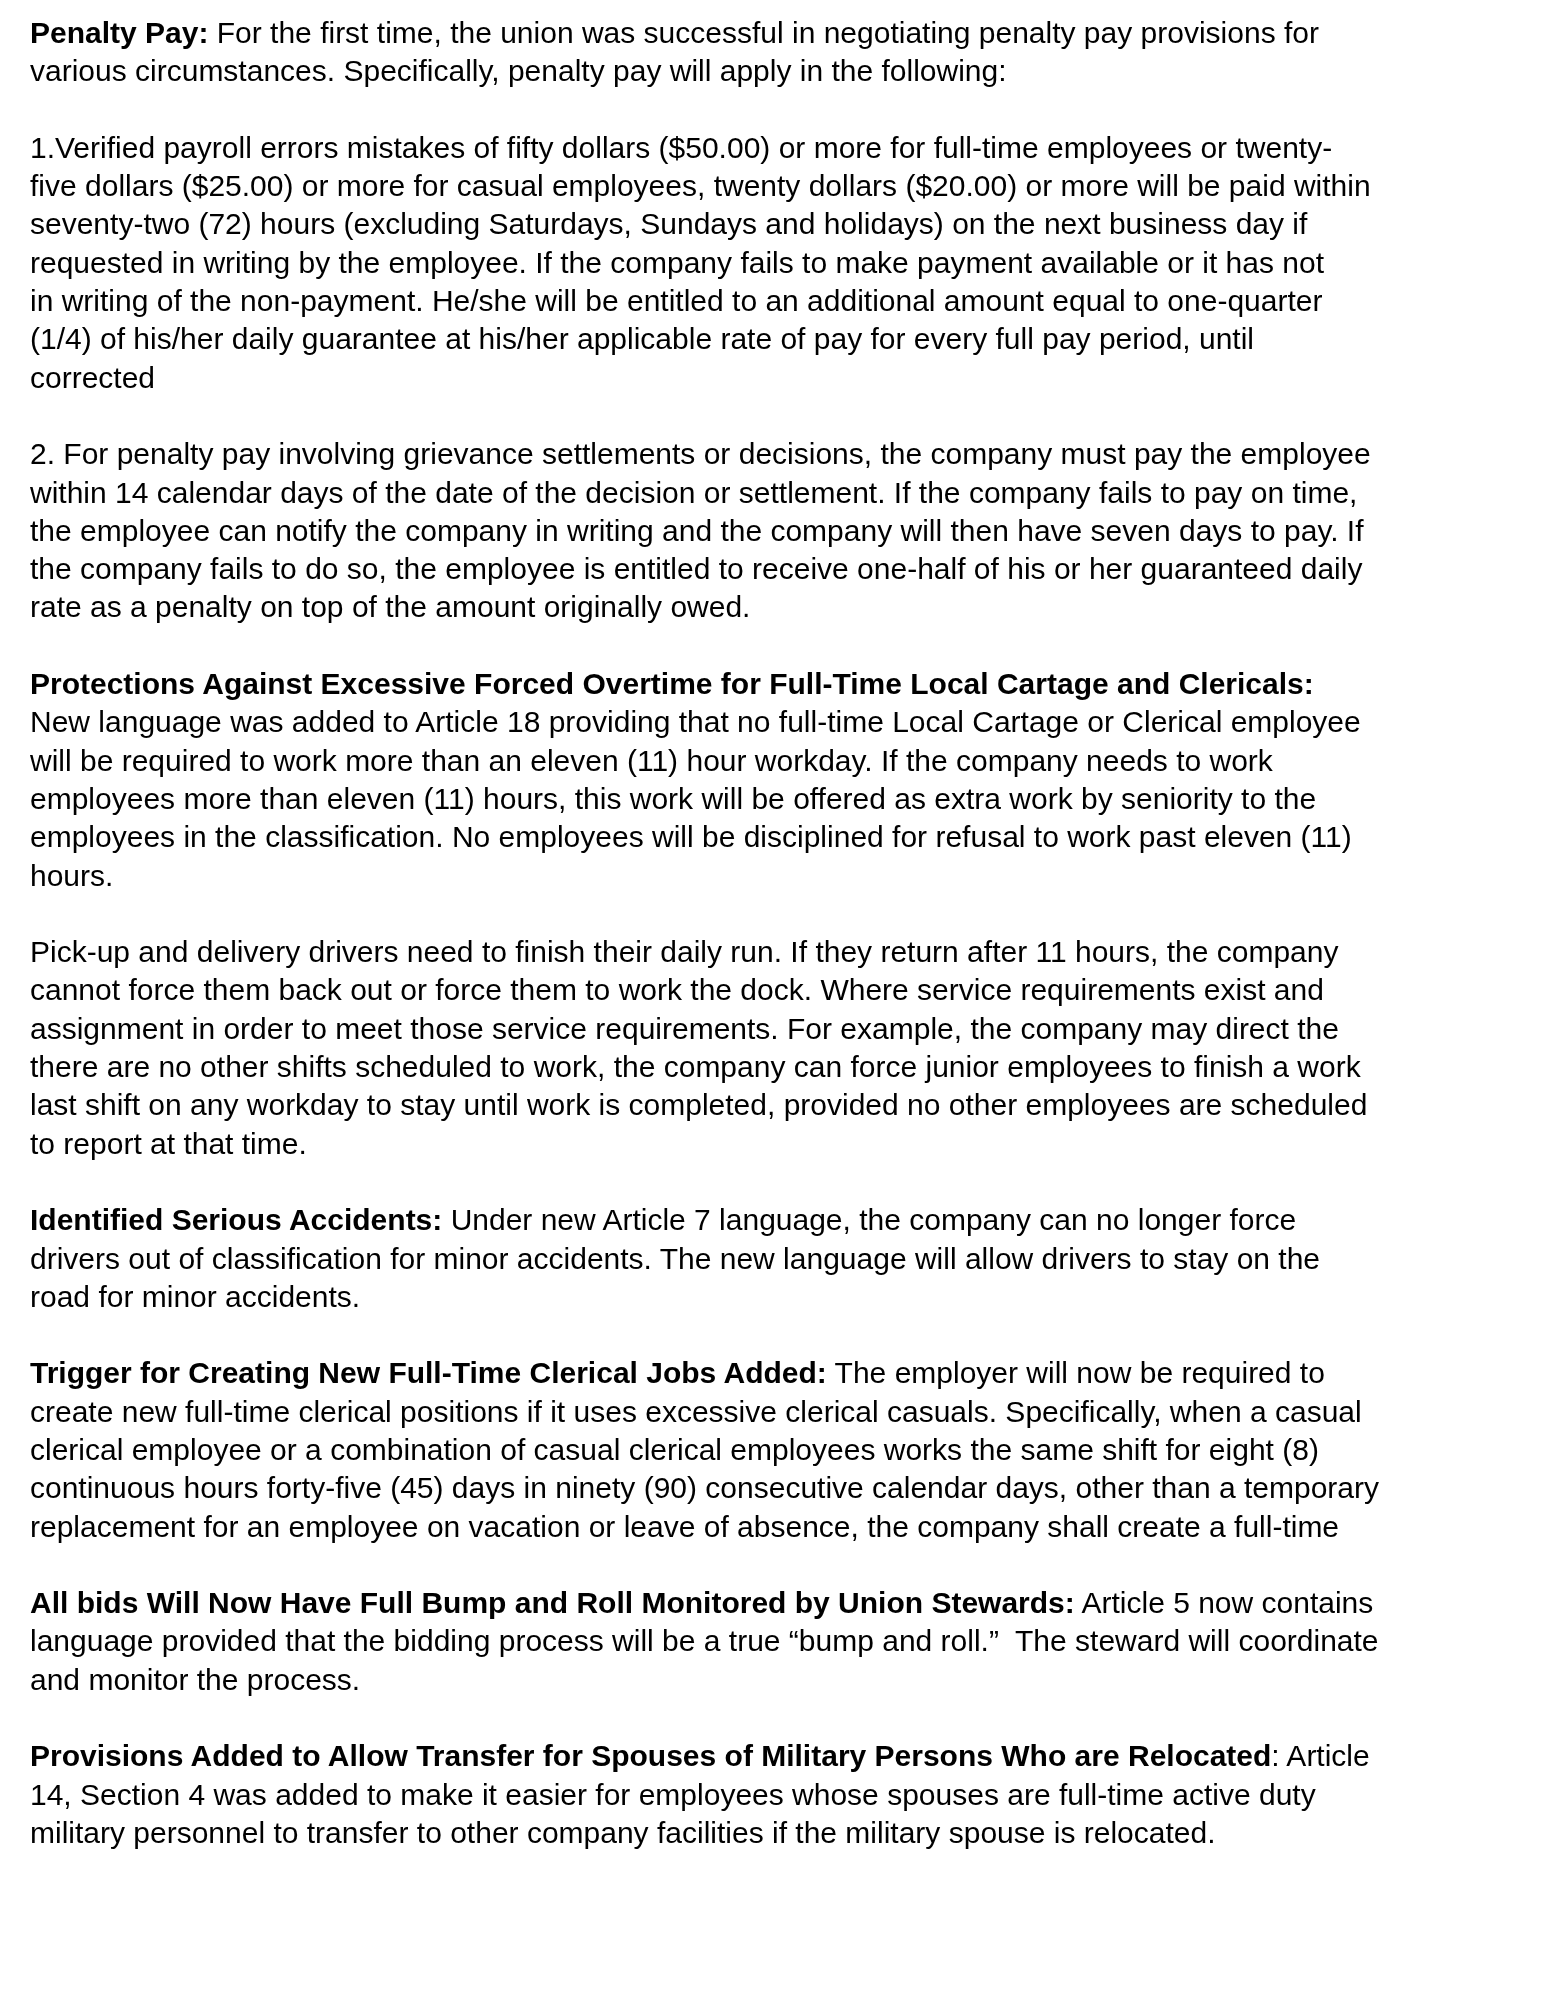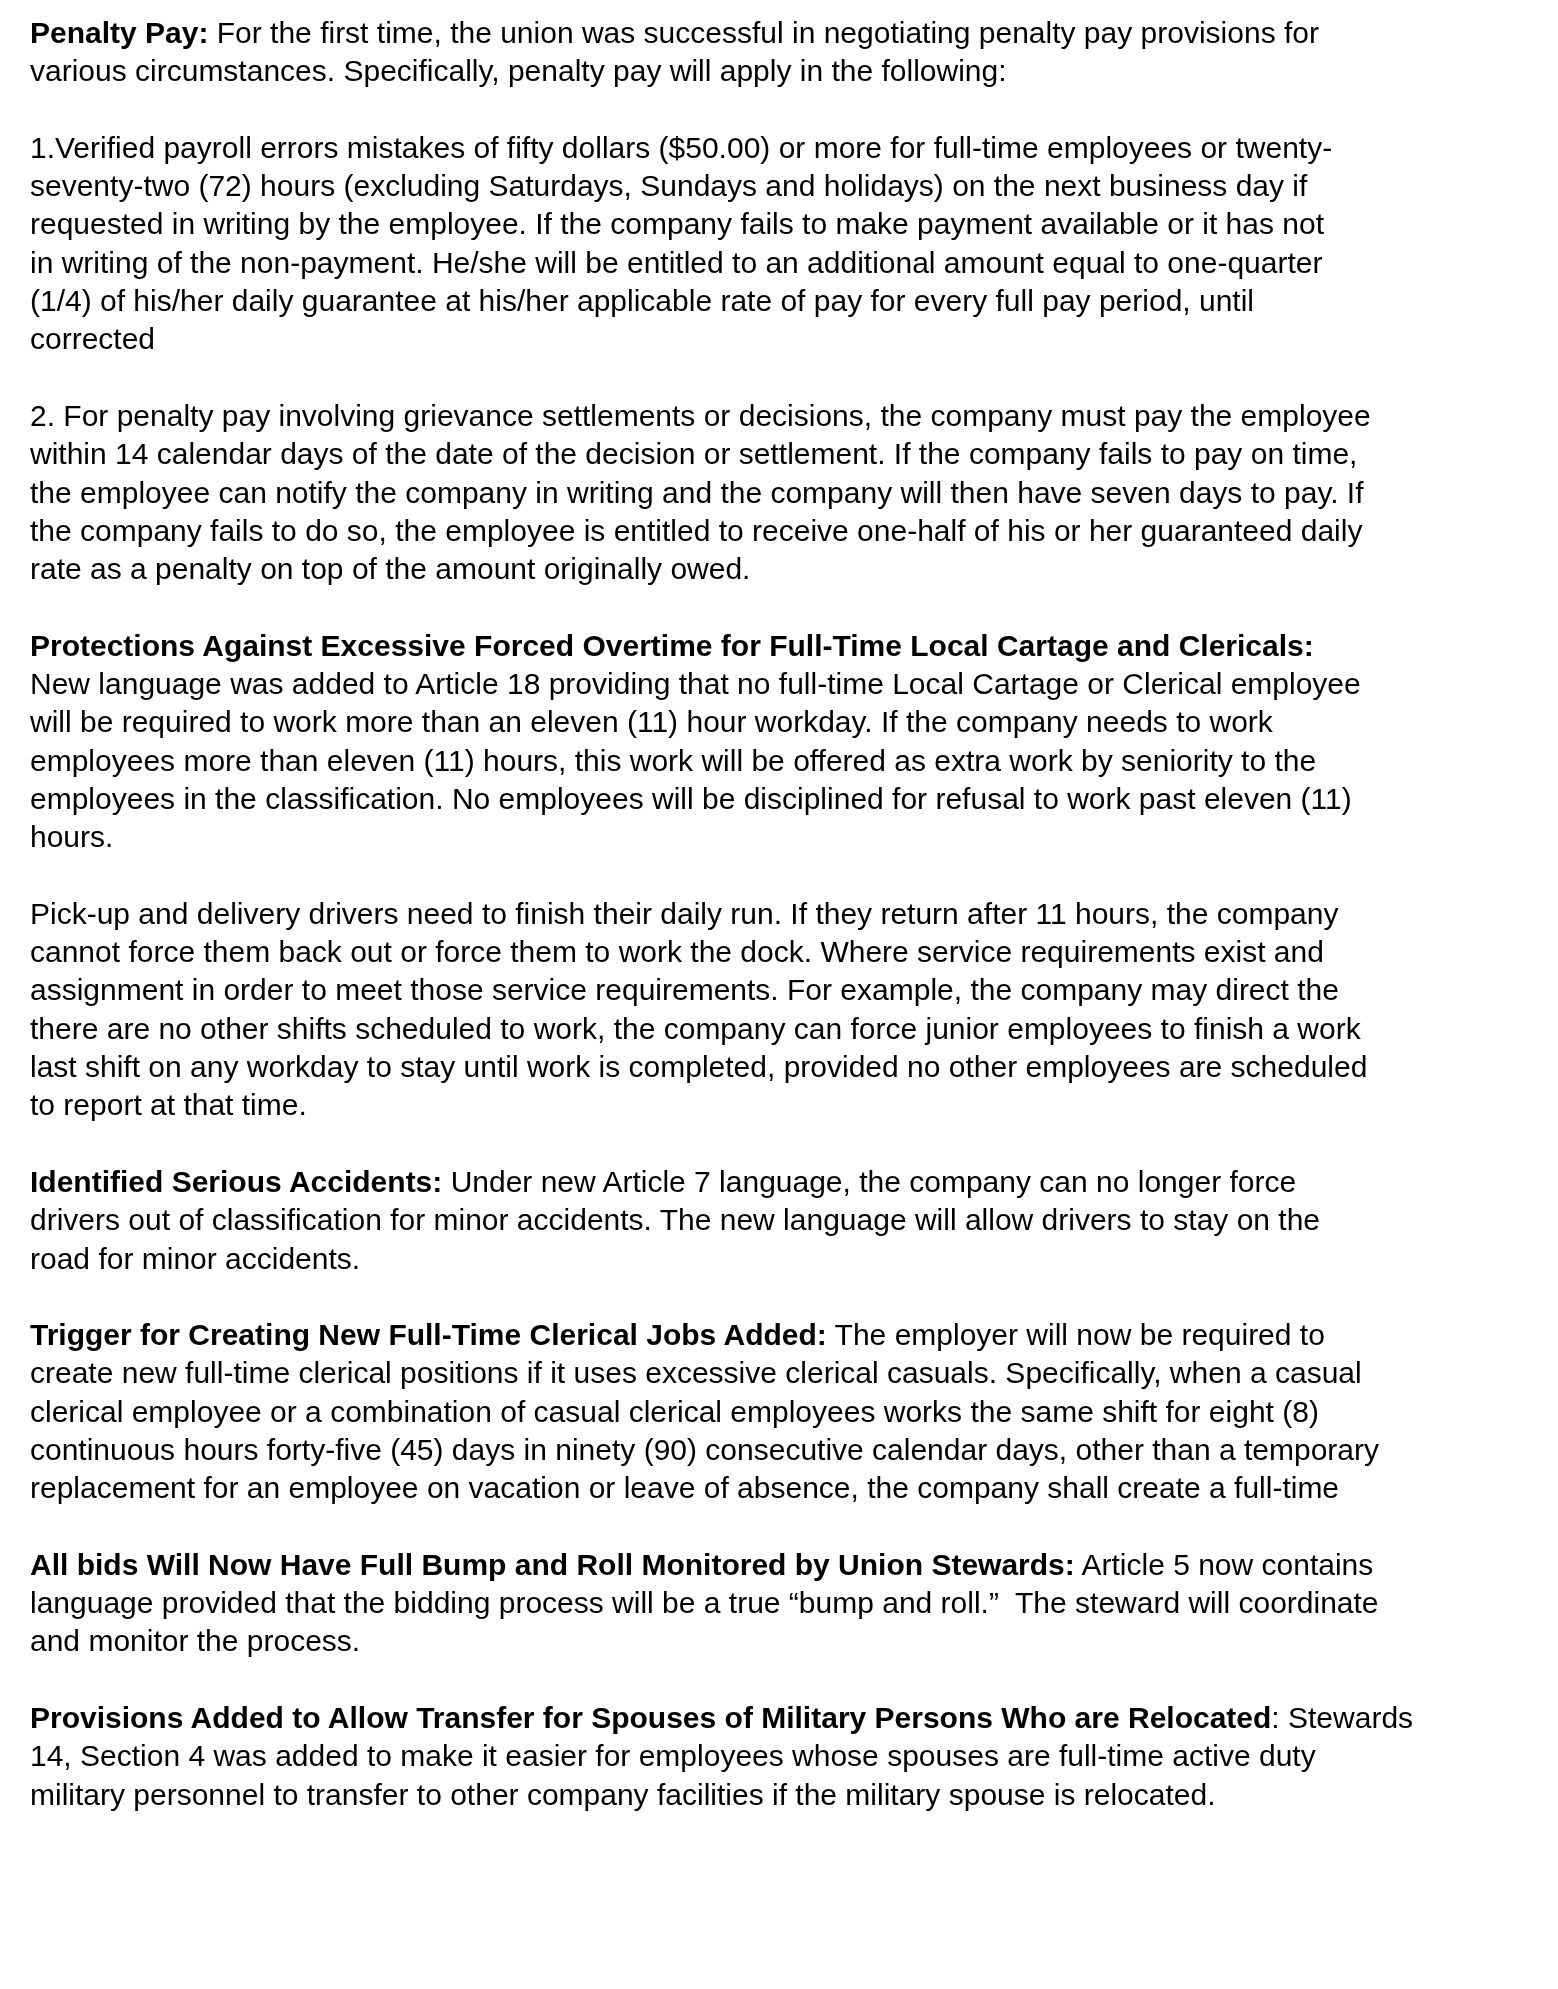--- a/index.html
+++ b/index.html
@@ -41,20 +41,21 @@
 
 <div class="page">
 
   <div class="section">
     <span class="line"><span class="heading">Penalty Pay:</span><span> For the first time, the union was successful in negotiating penalty pay provisions for</span></span>
     <span class="line">various circumstances. Specifically, penalty pay will apply in the following:</span>
   </div>
 
   <div class="section">
     <span class="line">1.Verified payroll errors mistakes of fifty dollars ($50.00) or more for full-time employees or twenty-</span>
+    <span class="line">five dollars ($25.00) or more for casual employees, twenty dollars ($20.00) or more will be paid within</span>
     <span class="line">seventy-two (72) hours (excluding Saturdays, Sundays and holidays) on the next business day if</span>
     <span class="line">requested in writing by the employee. If the company fails to make payment available or it has not</span>
     <span class="line">in writing of the non-payment. He/she will be entitled to an additional amount equal to one-quarter</span>
     <span class="line">(1/4) of his/her daily guarantee at his/her applicable rate of pay for every full pay period, until</span>
     <span class="line">corrected</span>
   </div>
 
   <div class="section">
     <span class="line">2. For penalty pay involving grievance settlements or decisions, the company must pay the employee</span>
     <span class="line">within 14 calendar days of the date of the decision or settlement. If the company fails to pay on time,</span>
@@ -95,18 +96,18 @@
     <span class="line">replacement for an employee on vacation or leave of absence, the company shall create a full-time</span>
   </div>
 
   <div class="section">
     <span class="line"><span class="heading">All bids Will Now Have Full Bump and Roll Monitored by Union Stewards:</span><span> Article 5 now contains</span></span>
     <span class="line">language provided that the bidding process will be a true “bump and roll.”  The steward will coordinate</span>
     <span class="line">and monitor the process.</span>
   </div>
 
   <div class="section">
-    <span class="line"><span class="heading">Provisions Added to Allow Transfer for Spouses of Military Persons Who are Relocated</span><span>: Stewards</span></span>
+    <span class="line"><span class="heading">Provisions Added to Allow Transfer for Spouses of Military Persons Who are Relocated</span><span>: Article</span></span>
     <span class="line">14, Section 4 was added to make it easier for employees whose spouses are full-time active duty</span>
     <span class="line">military personnel to transfer to other company facilities if the military spouse is relocated.</span>
   </div>
 
 </div>
 
 </body></html>

